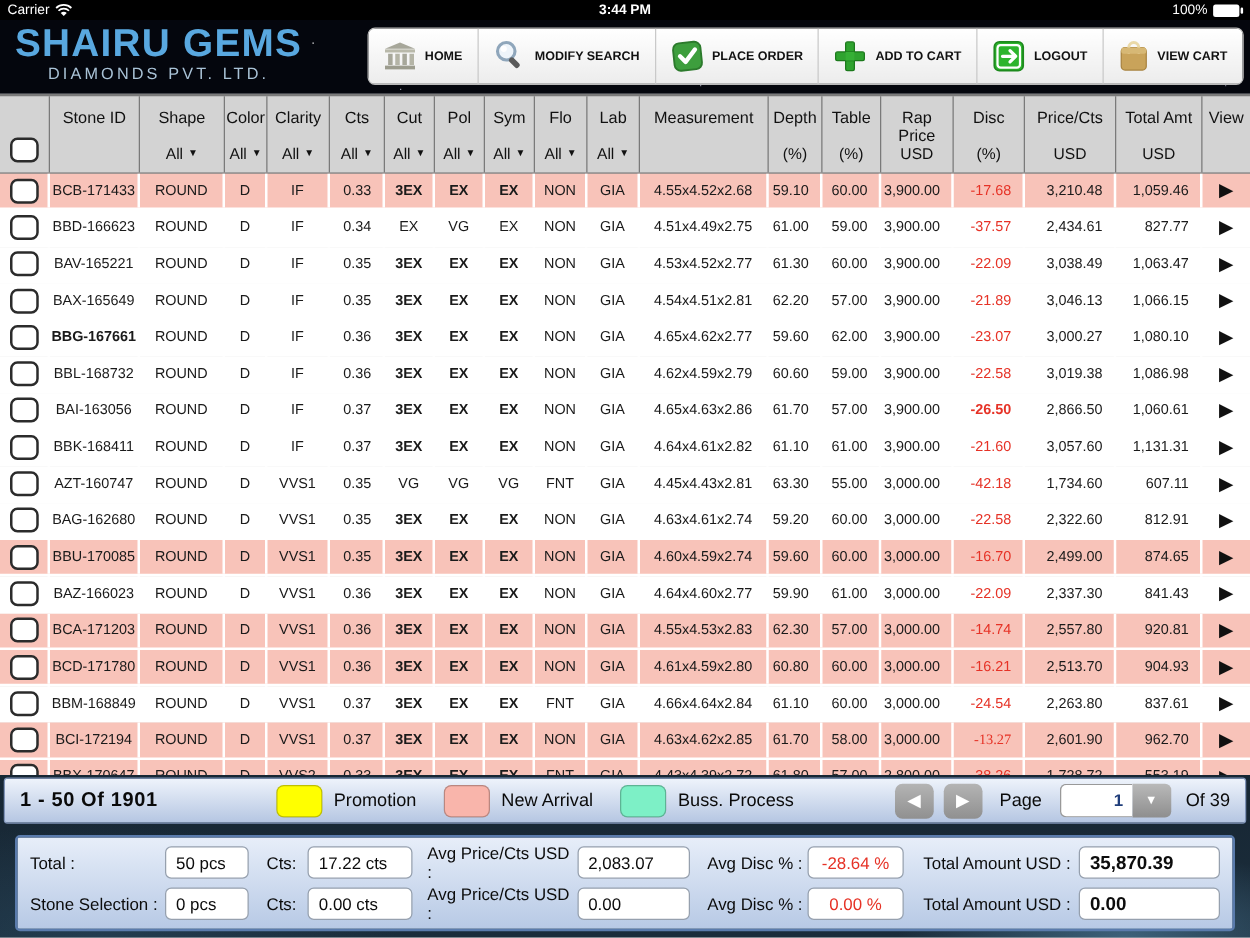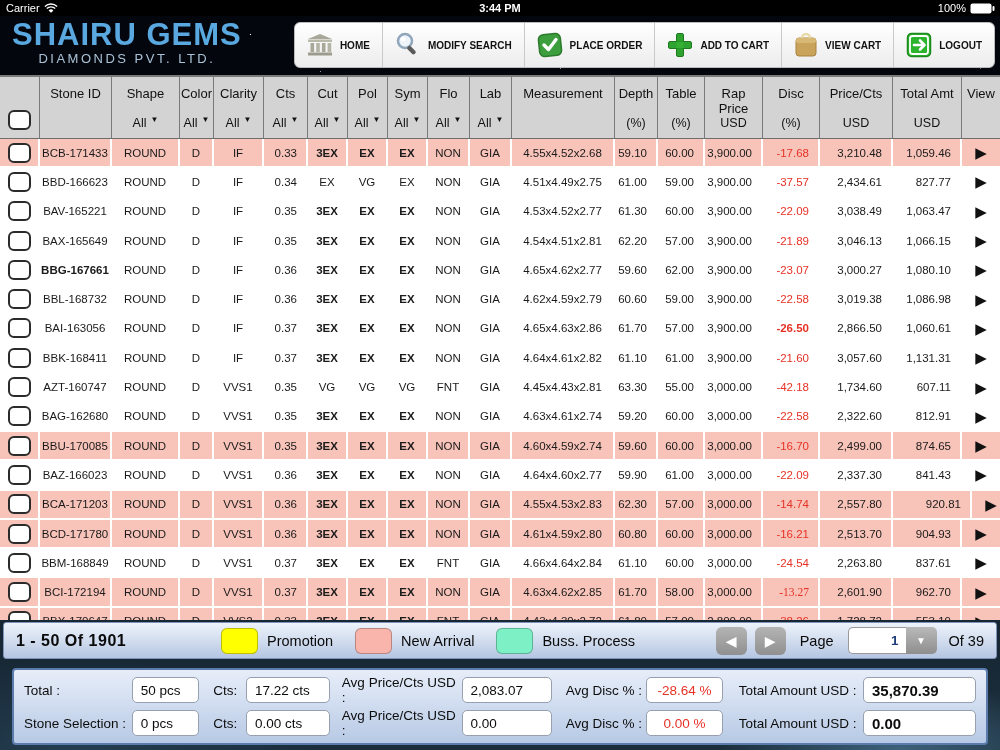--- a/index.html
+++ b/index.html
@@ -33,21 +33,21 @@
     font-size:10px;font-weight:bold;color:#111;white-space:nowrap;cursor:default;}
   .tb-btn:last-child{border-right:none;}
   .tb-btn svg{flex:none;}
   
   .tablewrap{position:absolute;top:75px;left:0;width:1000px;height:545px;background:#cfcfcf;overflow:hidden;}
   .thead{display:flex;height:64px;background:#d3d3d3;border-top:2px solid #7a7a7a;border-bottom:1px solid #6e6e6e;}
   .th{border-right:1px solid #7a7a7a;display:flex;flex-direction:column;justify-content:space-between;
     padding:9px 0 8px;font-size:13px;color:#111;text-align:center;flex:none;}
   .th:last-child{border-right:none;}
   .th .sub{font-size:12.5px;color:#111;}
-  .th .dd{display:inline-flex;gap:4px;justify-content:center;}
+  .th .dd{display:inline-flex;align-items:center;gap:4px;justify-content:center;}
   .th .caret{font-size:8px;line-height:8px;}
   .th-check{justify-content:flex-end;}
   .tbody{}
   .tr{display:flex;height:29.3px;background:#fff;border-bottom:2px solid #fff;}
   .tr.pink{background:#f8c3b9;}
   .td{flex:none;display:flex;align-items:center;justify-content:center;font-size:11.5px;
     color:#1a1a1a;border-right:2px solid #fff;white-space:nowrap;overflow:hidden;}
   .td:last-child{border-right:none;}
   .td.r{justify-content:flex-end;padding-right:9px;}
   .td.b{font-weight:bold;}
@@ -149,34 +149,34 @@
     </div>
     <div class="tb-btn">
       <svg width="26" height="26" viewBox="0 0 26 26">
         <rect x="9.5" y="1.5" width="7" height="23" rx="1.5" fill="#2fa32f" stroke="#1d7a1d" stroke-width="1"></rect>
         <rect x="1.5" y="9.5" width="23" height="7" rx="1.5" fill="#2fa32f" stroke="#1d7a1d" stroke-width="1"></rect>
         <rect x="9.5" y="9.5" width="7" height="7" fill="#35b035"></rect>
       </svg>
       <span>ADD TO CART</span>
     </div>
     <div class="tb-btn">
+      <svg width="26" height="26" viewBox="0 0 26 26">
+        <rect x="1.5" y="1.5" width="23" height="23" rx="4" fill="#2db42d" stroke="#1d8a1d" stroke-width="1.5"></rect>
+        <rect x="4" y="4" width="18" height="18" rx="2.5" fill="none" stroke="#fff" stroke-width="1.8"></rect>
+        <path d="M8 13 H18 M14 8.5 L18.5 13 L14 17.5" stroke="#fff" stroke-width="2.6" fill="none" stroke-linecap="round" stroke-linejoin="round"></path>
+      </svg>
+      <span>LOGOUT</span>
+    </div>
+    <div class="tb-btn">
       <svg width="24" height="26" viewBox="0 0 24 26">
         <rect x="2" y="6" width="20" height="18" rx="3" fill="#c9a35a" stroke="#a8833f" stroke-width="1"></rect>
         <path d="M8 10 V6 a4 4 0 0 1 8 0 V10" stroke="#ead9a8" stroke-width="2.4" fill="none" stroke-linecap="round"></path>
         <rect x="2" y="6" width="20" height="5" fill="#d7b875" rx="2"></rect>
       </svg>
       <span>VIEW CART</span>
-    </div>
-    <div class="tb-btn">
-      <svg width="26" height="26" viewBox="0 0 26 26">
-        <rect x="1.5" y="1.5" width="23" height="23" rx="4" fill="#2db42d" stroke="#1d8a1d" stroke-width="1.5"></rect>
-        <rect x="4" y="4" width="18" height="18" rx="2.5" fill="none" stroke="#fff" stroke-width="1.8"></rect>
-        <path d="M8 13 H18 M14 8.5 L18.5 13 L14 17.5" stroke="#fff" stroke-width="2.6" fill="none" stroke-linecap="round" stroke-linejoin="round"></path>
-      </svg>
-      <span>LOGOUT</span>
     </div>
   </div>
 </div>
 
 <div class="tablewrap">
   <div class="thead" id="thead">
       <div class="th th-check" style="width: 40px;">
         <div class="cb" style="margin:0 auto"></div>
       </div>
       <div class="th" style="width: 72px;">
@@ -566,21 +566,21 @@
         <div class="td b" style="width: 40px;">EX</div>
         <div class="td b" style="width: 40px;">EX</div>
         <div class="td" style="width: 42px;">NON</div>
         <div class="td" style="width: 42px;">GIA</div>
         <div class="td" style="width: 103px;">4.55x4.53x2.83</div>
         <div class="td r" style="width: 43px;">62.30</div>
         <div class="td r" style="width: 47px;">57.00</div>
         <div class="td r" style="width: 58px;">3,000.00</div>
         <div class="td r red" style="width: 57px;">-14.74</div>
         <div class="td r" style="width: 73px;">2,557.80</div>
-        <div class="td r" style="width: 69px; margin-left: 10px;">920.81</div>
+        <div class="td r" style="width: 69px;">920.81</div>
         <div class="td" style="width: 38px;">
           <span class="view-tri">▶</span>
         </div>
       </div>
       <div class="tr pink">
         <div class="td" style="width: 40px;">
           <div class="cb"></div>
         </div>
         <div class="td" style="width: 72px;">BCD-171780</div>
         <div class="td" style="width: 68px;">ROUND</div>

